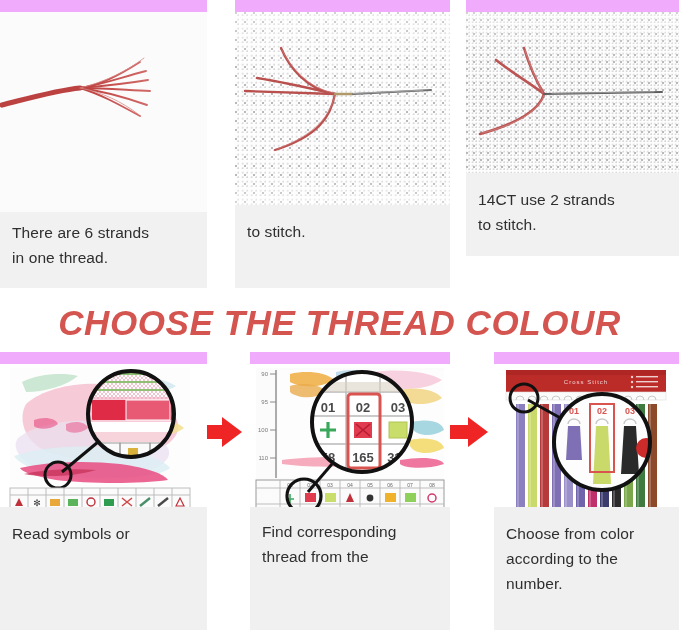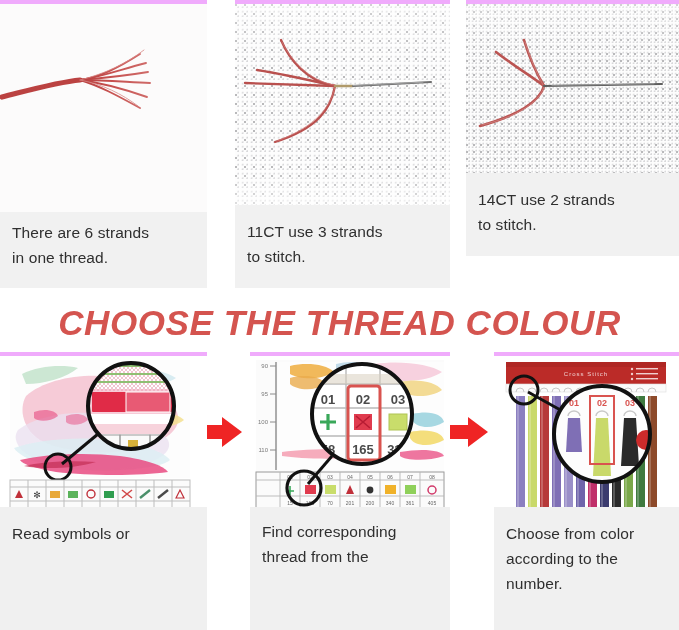--- a/index.html
+++ b/index.html
@@ -5,21 +5,21 @@
   html,body{margin:0;padding:0;}
   body{
     width:679px;height:630px;
     background:#ffffff;
     font-family:"Liberation Sans", sans-serif;
     overflow:hidden;
     position:relative;
   }
   
   .panel{position:absolute;background:#f0abfc;overflow:hidden;}
-  .photo{position:absolute;left:0;top:4px;right:0;overflow:hidden;background:#fbfbfb;}
+  .photo{position:absolute;left:0;top:12px;right:0;overflow:hidden;background:#fbfbfb;}
   .caption{
     position:absolute;left:0;right:0;bottom:0;
     background:#f1f1f1;
     color:#2f2f2f;
     font-size:15.5px;
     line-height:25px;
     padding:6px 12px 8px 12px;
     box-sizing:border-box;
     letter-spacing:.1px;
   }
@@ -131,21 +131,20 @@
       <g fill="none" stroke="#cf7a78" stroke-width="1" stroke-linecap="round" opacity=".75">
         <path d="M47 38 C56 56 73 76 99 81"></path>
         <path d="M100 83 C95 103 82 122 42 137"></path>
       </g>
       <path d="M100 82 L118 82" stroke="#b09a6a" stroke-width="2.4" stroke-linecap="round" fill="none"></path>
       <path d="M118 82 L196 78" stroke="#6f6f6f" stroke-width="2.1" stroke-linecap="round" fill="none"></path>
       <path d="M118 81.5 L188 78.2" stroke="#b9b9b9" stroke-width="0.7" stroke-linecap="round" fill="none"></path>
     </svg>
   </div>
   <div class="caption">
-    <div>11CT use 3 strands</div>
     <div>to stitch.</div>
   </div>
 </div>
 
 <div class="panel" id="p3">
   <div class="photo">
     <div class="aida fine"></div>
     <svg class="overlay" viewBox="0 0 213 205" preserveAspectRatio="none">
       <g fill="none" stroke="#bb5452" stroke-width="2.6" stroke-linecap="round">
         <path d="M58 36 C64 56 72 72 78 82"></path>

